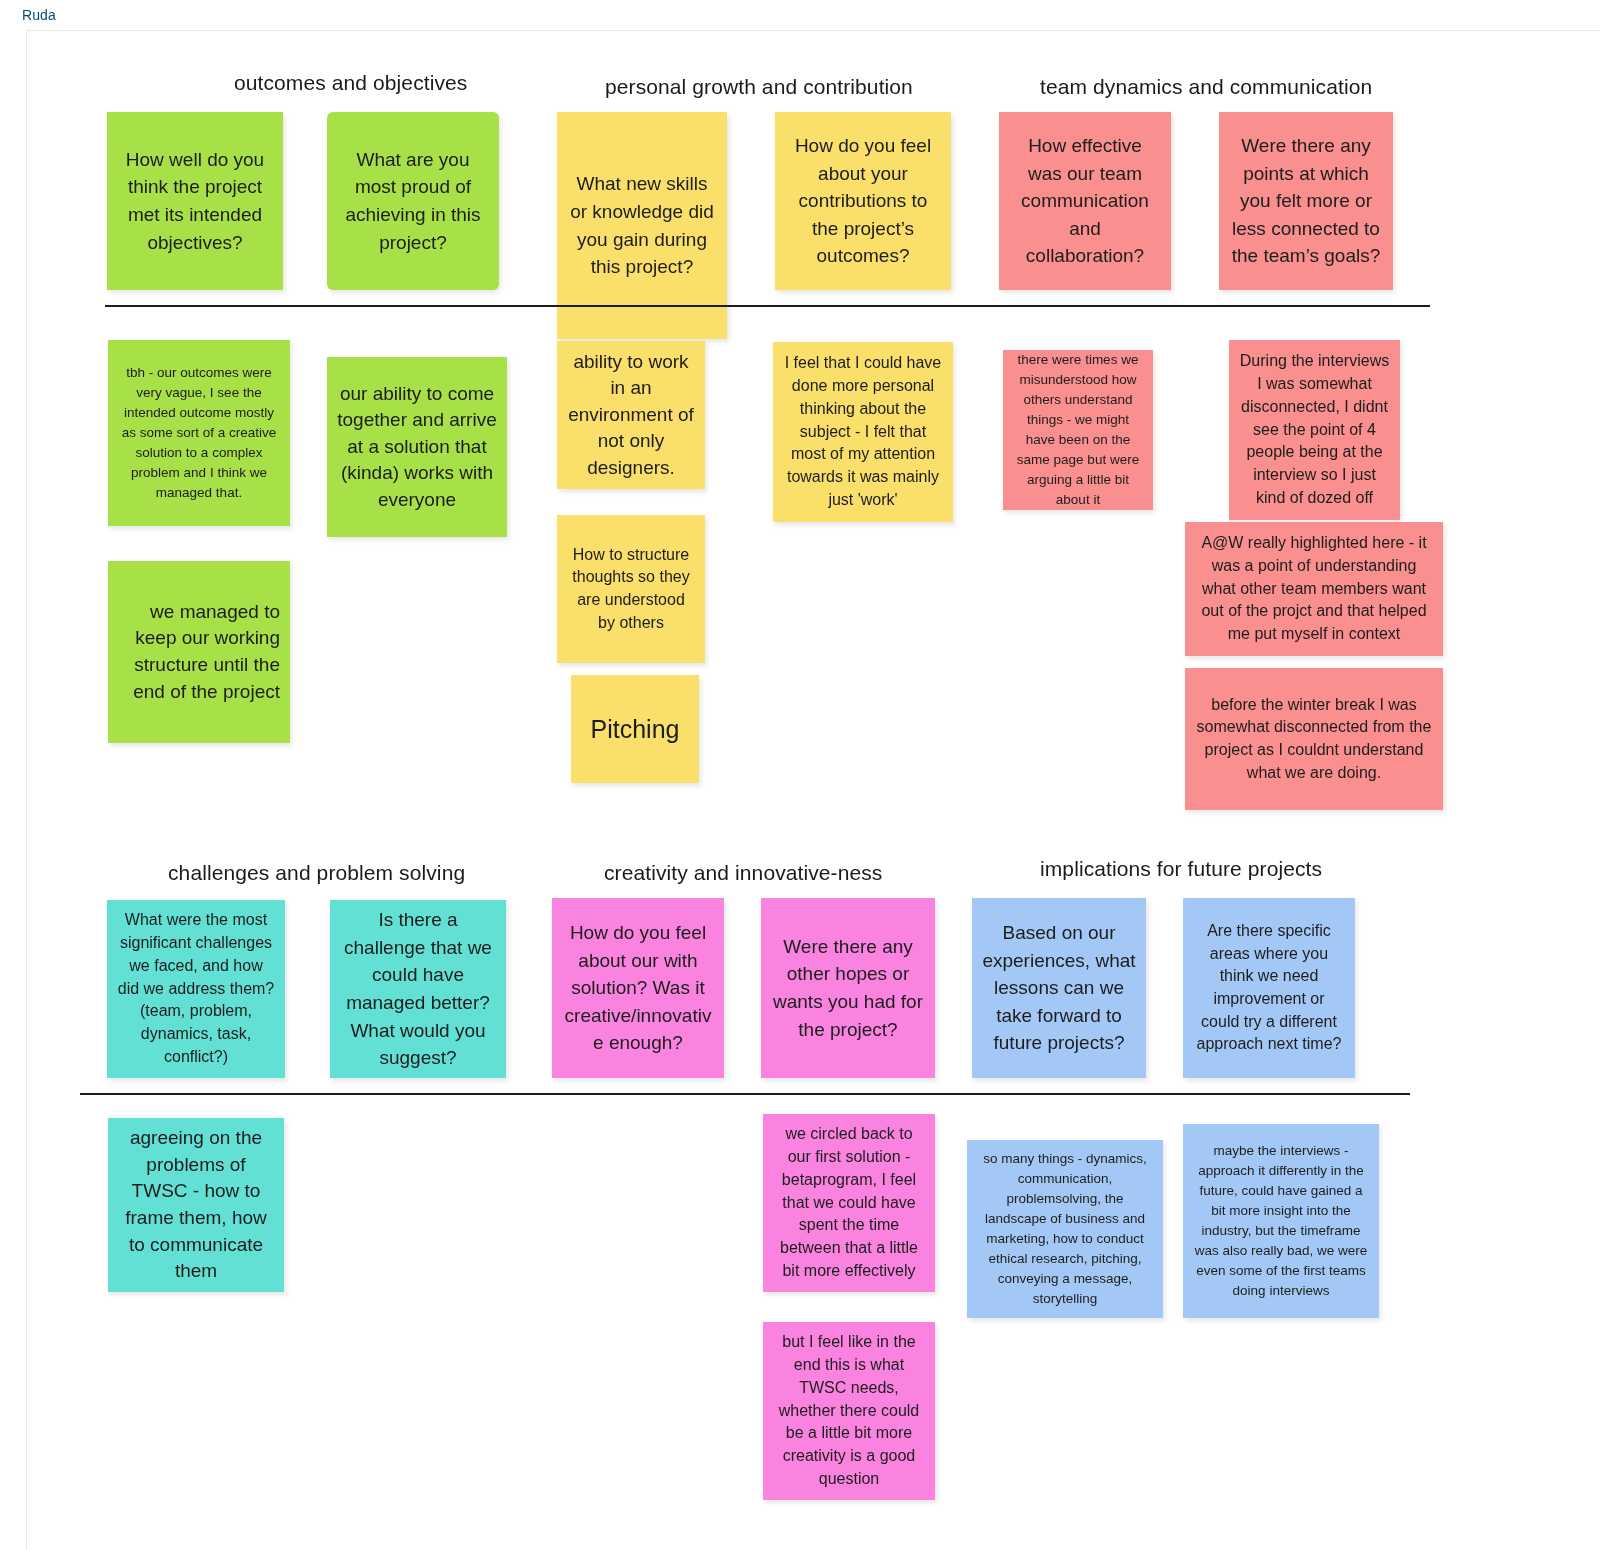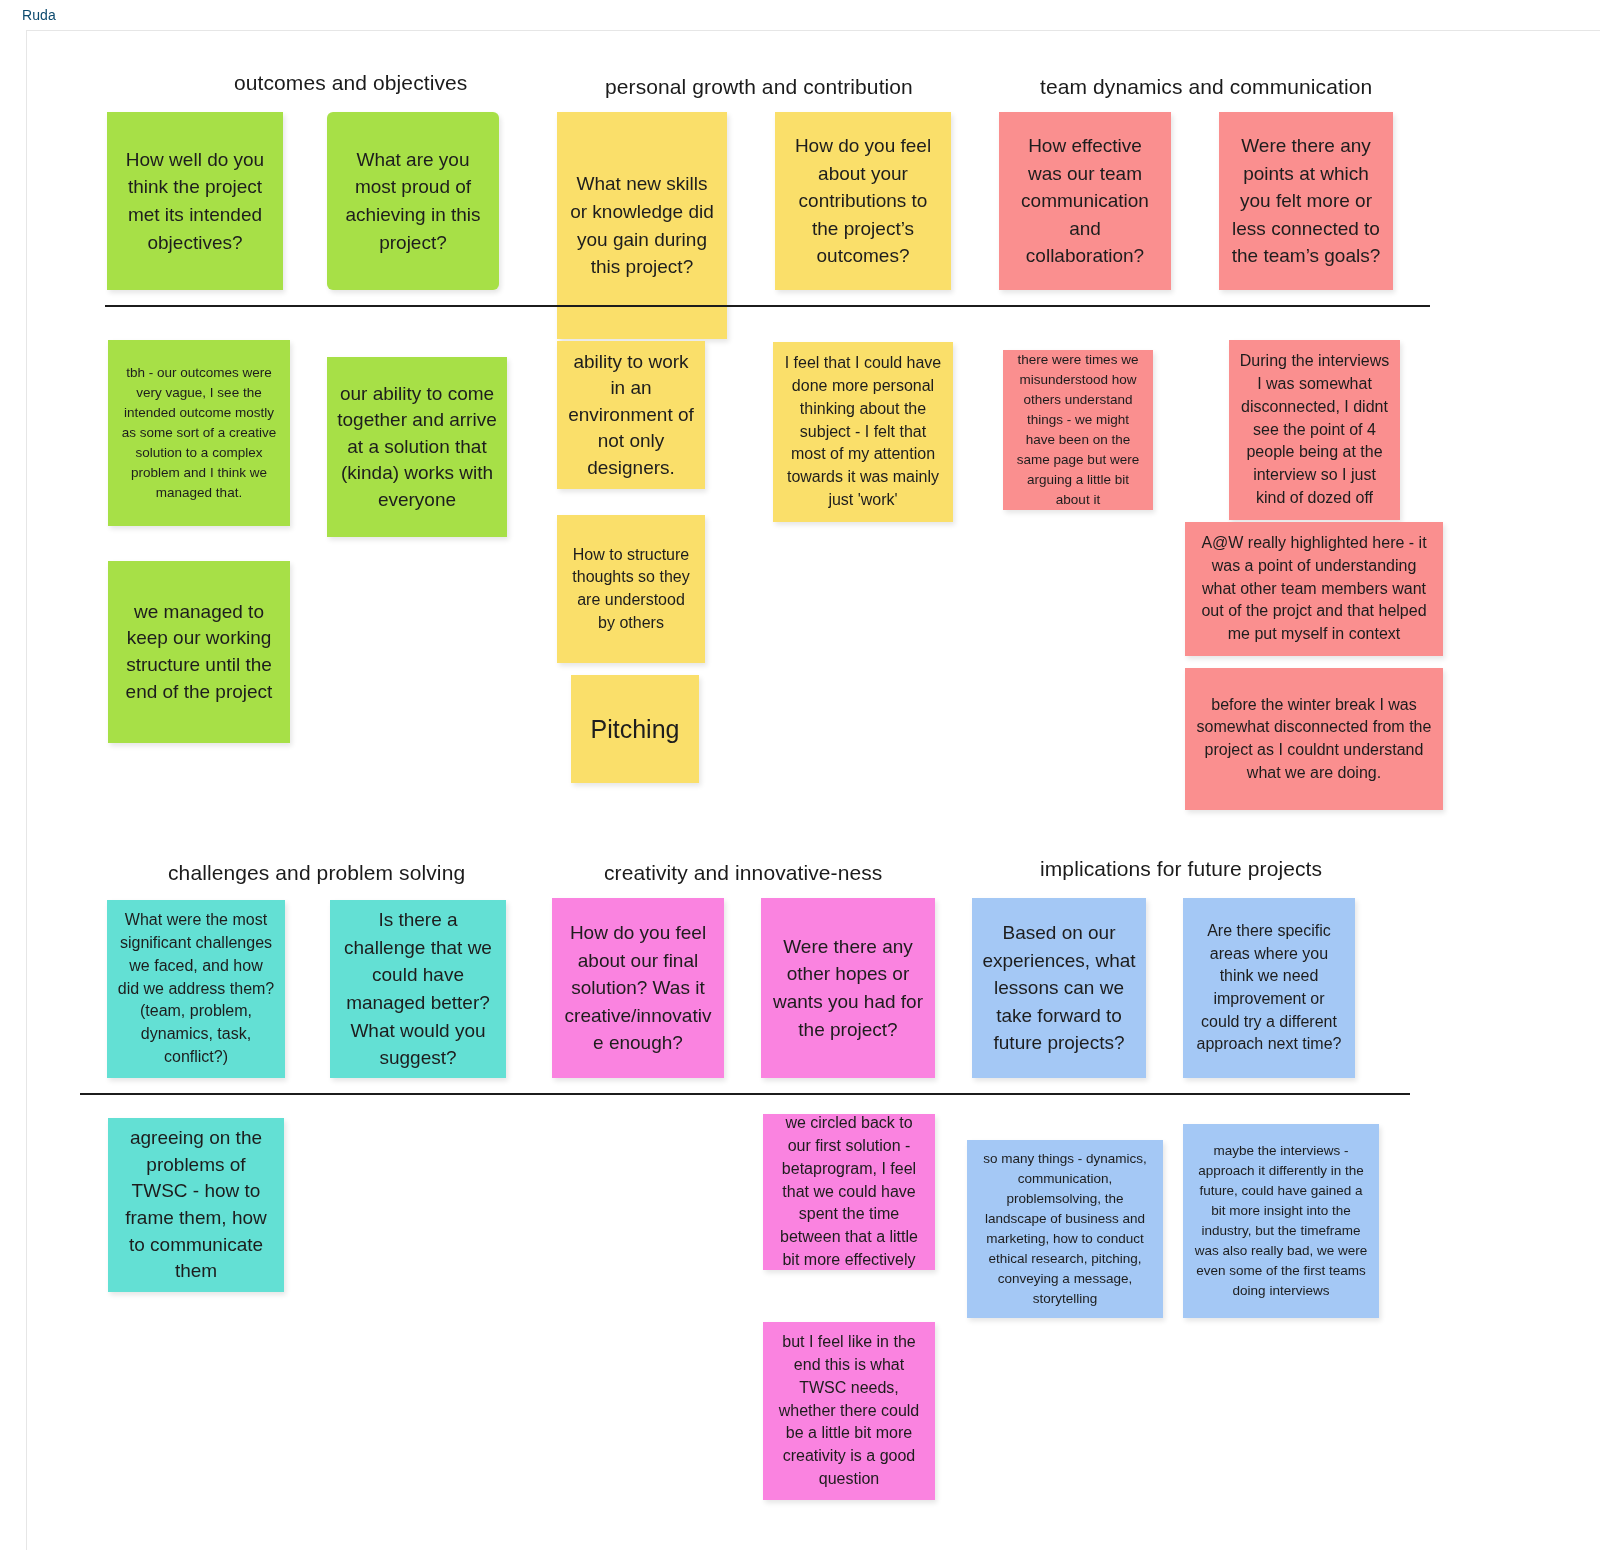--- a/index.html
+++ b/index.html
@@ -111,21 +111,21 @@
   </div>
 
   <div class="divider" style="left:105px; top:305px; width:1325px;"></div>
 
   <div class="note a-sm" style="left:108px; top:340px; width:182px; height:186px; background:#a7e047;">
     <span>tbh - our outcomes were very vague, I see the intended outcome mostly as some sort of a creative solution to a complex problem and I think we managed that.</span>
   </div>
   <div class="note a-lg" style="left:327px; top:357px; width:180px; height:180px; background:#a7e047;">
     <span>our ability to come together and arrive at a solution that (kinda) works with everyone</span>
   </div>
-  <div class="note a-lg" style="left:108px; top:561px; width:182px; height:182px; background:#a7e047;">
+  <div class="note a-lg" style="left:108px; top:561px; width:182px; height:182px; background:#a7e047;text-align:right;">
     <span>we managed to keep our working structure until the end of the project</span>
   </div>
 
   <div class="note a-lg" style="left:557px; top:341px; width:148px; height:148px; background:#fadf6a;">
     <span>ability to work in an environment of not only designers.</span>
   </div>
   <div class="note a-md" style="left:557px; top:515px; width:148px; height:148px; background:#fadf6a;">
     <span>How to structure thoughts so they are understood by others</span>
   </div>
   <div class="note a-xl" style="left:571px; top:675px; width:128px; height:108px; background:#fadf6a;">
@@ -153,40 +153,40 @@
   <div class="group-title" style="left:1040px; top:857px;">implications for future projects</div>
 
   <div class="note q-sm" style="left:107px; top:900px; width:178px; height:178px; background:#63e0d4;">
     <span>What were the most significant challenges we faced, and how did we address them? (team, problem, dynamics, task, conflict?)</span>
   </div>
   <div class="note q" style="left:330px; top:900px; width:176px; height:178px; background:#63e0d4;">
     <span>Is there a challenge that we could have managed better? What would you suggest?</span>
   </div>
 
   <div class="note q" style="left:552px; top:898px; width:172px; height:180px; background:#fa83e0;">
-    <span>How do you feel about our final solution? Was it creative/innovative enough?</span>
+    <span>How do you feel about our with solution? Was it creative/innovative enough?</span>
   </div>
   <div class="note q" style="left:761px; top:898px; width:174px; height:180px; background:#fa83e0;">
     <span>Were there any other hopes or wants you had for the project?</span>
   </div>
 
   <div class="note q" style="left:972px; top:898px; width:174px; height:180px; background:#a4c8f5;">
     <span>Based on our experiences, what lessons can we take forward to future projects?</span>
   </div>
   <div class="note q-sm" style="left:1183px; top:898px; width:172px; height:180px; background:#a4c8f5;">
     <span>Are there specific areas where you think we need improvement or could try a different approach next time?</span>
   </div>
 
   <div class="divider" style="left:80px; top:1093px; width:1330px;"></div>
 
   <div class="note a-lg" style="left:108px; top:1118px; width:176px; height:174px; background:#63e0d4;">
     <span>agreeing on the problems of TWSC - how to frame them, how to communicate them</span>
   </div>
 
-  <div class="note a-md" style="left:763px; top:1114px; width:172px; height:156px; background:#fa83e0;">
+  <div class="note a-md" style="left:763px; top:1114px; width:172px; height:178px; background:#fa83e0;">
     <span>we circled back to our first solution - betaprogram, I feel that we could have spent the time between that a little bit more effectively</span>
   </div>
   <div class="note a-md" style="left:763px; top:1322px; width:172px; height:178px; background:#fa83e0;">
     <span>but I feel like in the end this is what TWSC needs, whether there could be a little bit more creativity is a good question</span>
   </div>
 
   <div class="note a-sm" style="left:967px; top:1140px; width:196px; height:178px; background:#a4c8f5;">
     <span>so many things - dynamics, communication, problemsolving, the landscape of business and marketing, how to conduct ethical research, pitching, conveying a message, storytelling</span>
   </div>
   <div class="note a-sm" style="left:1183px; top:1124px; width:196px; height:194px; background:#a4c8f5;">

